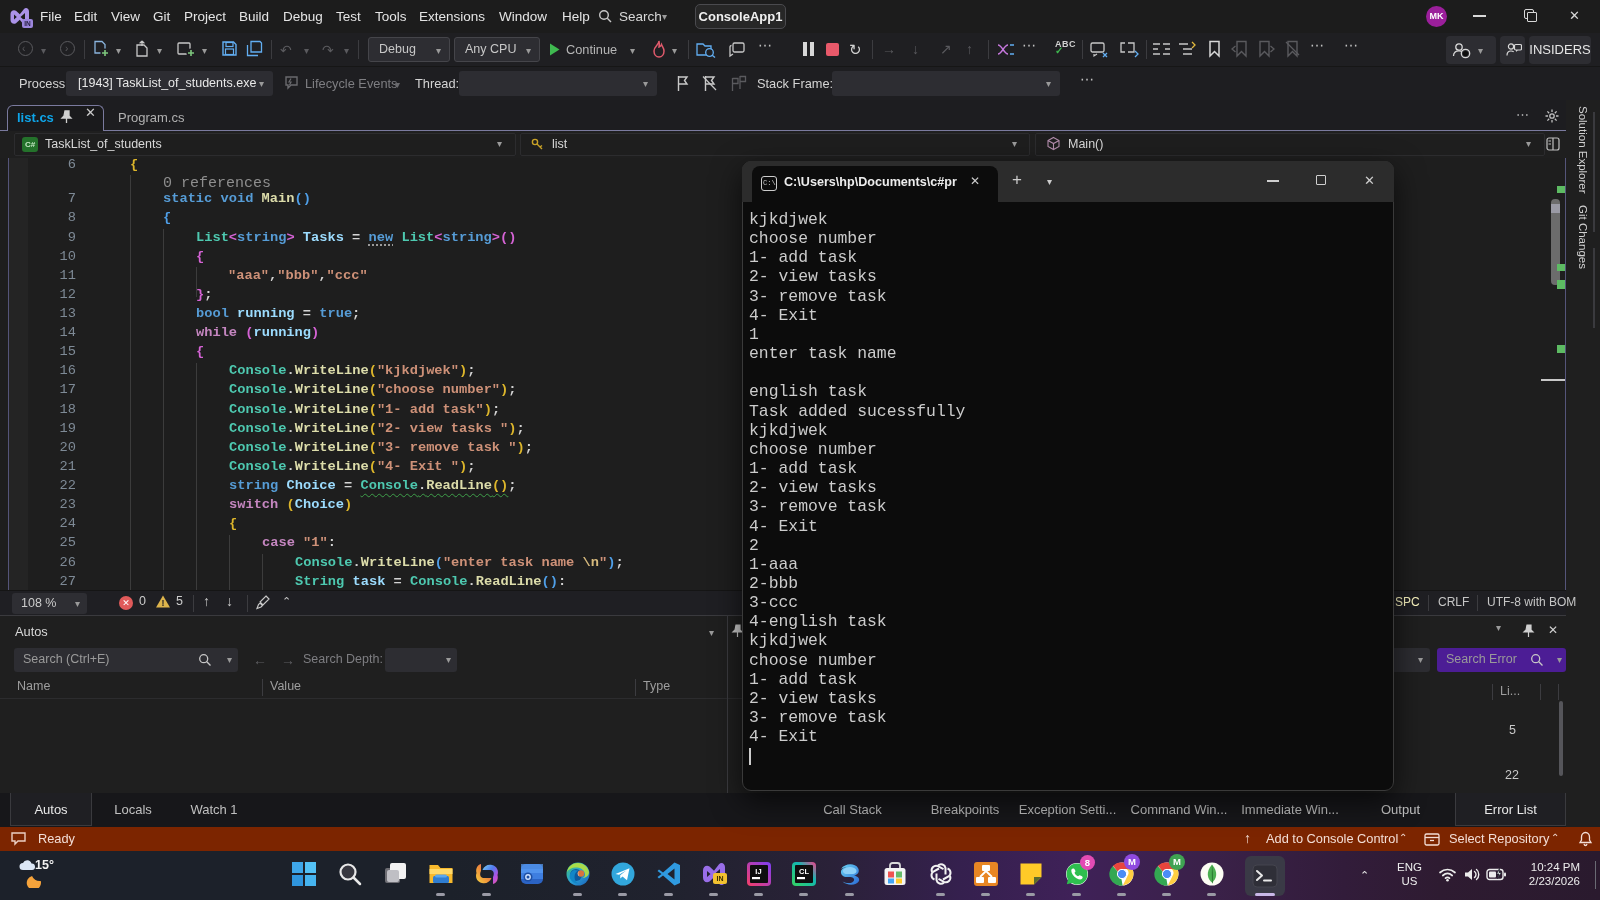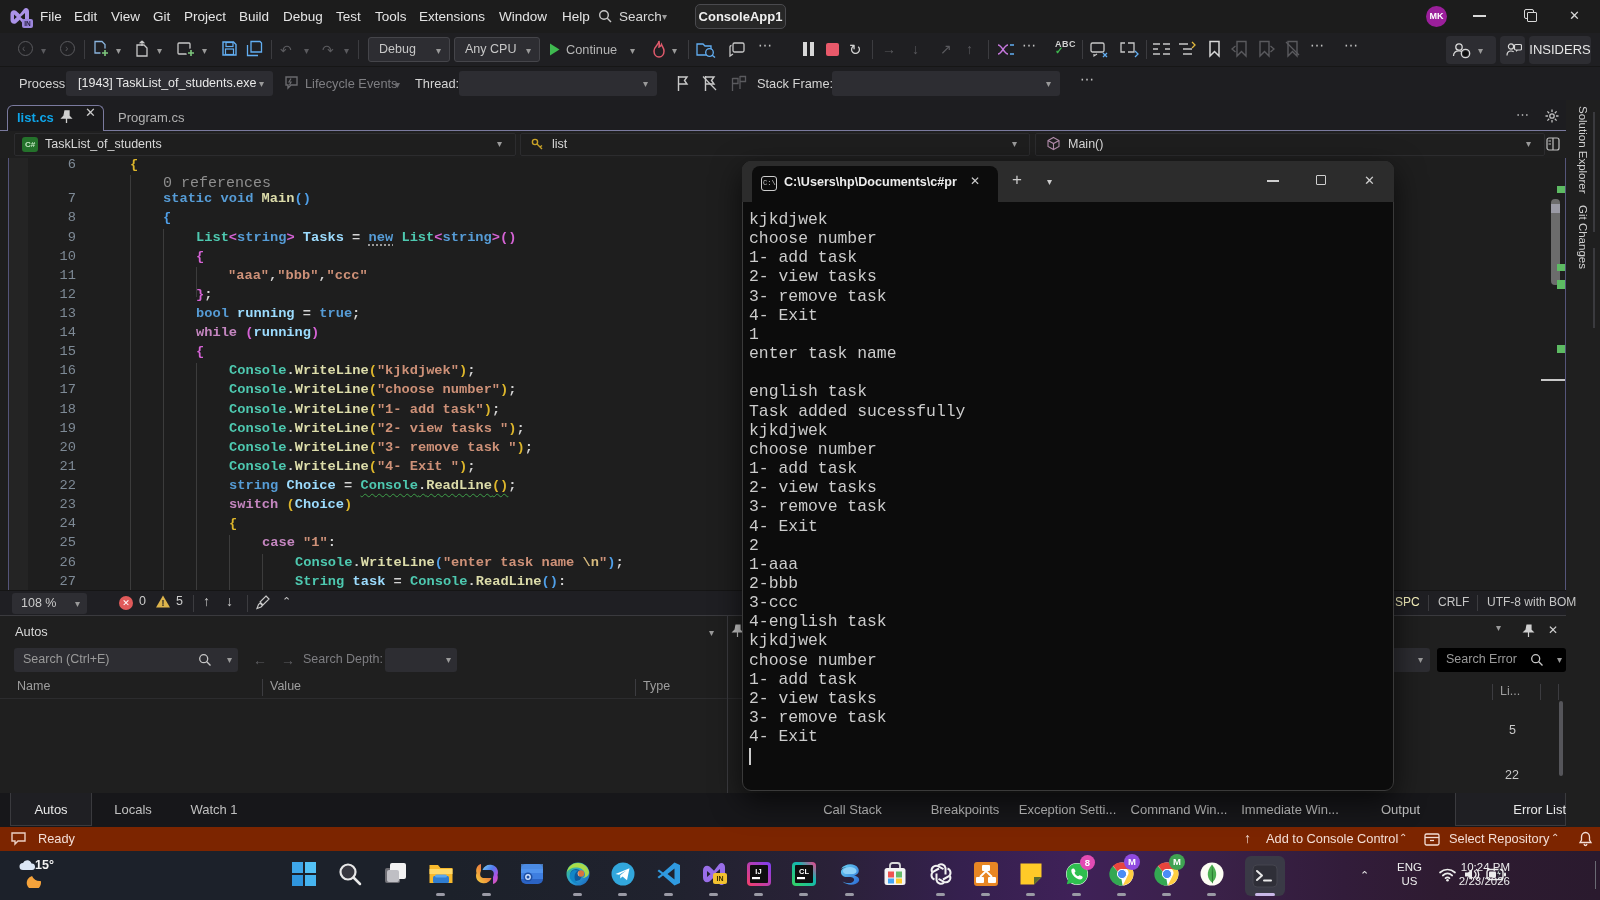--- a/index.html
+++ b/index.html
@@ -521,21 +521,21 @@
   <div class="abs chev" style="left:1496px;top:6px;">▾</div>
   <div class="abs" style="left:1522px;top:8px;">
     <svg width="13" height="14" viewBox="0 0 13 14">
           <path d="M5 1 L9 1 L9 6 L11 8 L2 8 L4 6 Z M6.5 8 L6.5 13" stroke="#d0d0d0" stroke-width="1.2" fill="#d0d0d0"></path>
         </svg>
   </div>
   <div class="abs" style="left:1548px;top:7px;color:#d0d0d0;font-size:12px;">✕</div>
   <div class="abs" style="left:1394px;top:32px;width:36px;height:24px;background:#2d2d32;border-radius:0 3px 3px 0;">
     <span class="chev" style="position:absolute;right:7px;top:6px;">▾</span>
   </div>
-  <div class="abs" style="left:1437px;top:32px;width:129px;height:24px;background:#000000;border-radius:3px;">
+  <div class="abs" style="left:1437px;top:32px;width:129px;height:24px;background:#4c1d95;border-radius:3px;">
     <span style="position:absolute;left:9px;top:4px;color:#9a9a9a;font-size:12.5px;">Search Error</span>
     <svg style="position:absolute;right:22px;top:5px;" width="14" height="14" viewBox="0 0 14 14">
           <circle cx="5.7" cy="5.7" r="4" fill="none" stroke="#c8c8c8" stroke-width="1.3"></circle>
           <line x1="8.8" y1="8.8" x2="12.5" y2="12.5" stroke="#c8c8c8" stroke-width="1.3"></line>
         </svg>
     <span class="chev" style="position:absolute;right:4px;top:6px;">▾</span>
   </div>
   <div class="abs" style="left:1500px;top:68px;color:#9e9e9e;font-size:12.5px;">Li...</div>
   <div class="sep" style="left:1492px;top:68px;height:16px;"></div>
   <div class="sep" style="left:1540px;top:68px;height:16px;"></div>
@@ -550,21 +550,21 @@
   <div class="ptab" style="left:10px;width:82px;color:#e8e8e8;">Autos</div>
   <div class="ptab" style="left:100px;width:66px;">Locals</div>
   <div class="ptab" style="left:174px;width:80px;">Watch 1</div>
   <div class="ptab" style="left:805px;width:95px;">Call Stack</div>
   <div class="ptab" style="left:915px;width:100px;">Breakpoints</div>
   <div class="ptab" style="left:1010px;width:115px;">Exception Setti...</div>
   <div class="ptab" style="left:1123px;width:112px;">Command Win...</div>
   <div class="ptab" style="left:1235px;width:110px;">Immediate Win...</div>
   <div class="ptab" style="left:1358px;width:85px;">Output</div>
   <div class="abs" style="left:1455px;top:0px;width:111px;height:33px;background:#1f1f23;border:1px solid #3a3a3e;border-top:none;"></div>
-  <div class="ptab" style="left:1455px;width:111px;color:#e8e8e8;text-align:right;">Error List</div>
+  <div class="ptab" style="left:1455px;width:111px;color:#e8e8e8;">Error List</div>
 </div>
 
 <div id="statusbar">
   <div class="abs" style="left:10px;top:4px;">
     <svg width="17" height="16" viewBox="0 0 17 16">
           <path d="M2 2 L15 2 L15 10 L8 10 L5 13 L5 10 L2 10 Z" fill="none" stroke="#eccfc2" stroke-width="1.4"></path>
         </svg>
   </div>
   <div class="abs" style="left:38px;top:4px;font-size:12.8px;">Ready</div>
   <div class="abs" style="left:1244px;top:3px;font-size:14px;">↑</div>
@@ -868,21 +868,21 @@
         </svg>
   </div>
   <div class="abs" style="left:1486px;top:17px;">
     <svg width="22" height="13" viewBox="0 0 22 13">
           <rect x="1" y="1.5" width="16" height="10" rx="2.5" fill="none" stroke="#ececec" stroke-width="1.4"></rect>
           <rect x="18" y="4.5" width="2" height="4" rx="1" fill="#ececec"></rect>
           <rect x="3" y="3.5" width="7" height="6" rx="1" fill="#ececec"></rect>
           <path d="M13.5 0.5 L10.5 6 L13 6 L11.5 10.5 L15.5 4.5 L13 4.5 Z" fill="#ececec" stroke="#1d2029" stroke-width="0.8"></path>
         </svg>
   </div>
-  <div class="abs" style="left:1448px;top:9px;width:62px;color:#ececec;font-size:11.5px;line-height:14px;text-align:right;">10:24 PM<br>2/23/2026</div>
+  <div class="abs" style="left:1518px;top:9px;width:62px;color:#ececec;font-size:11.5px;line-height:14px;text-align:right;">10:24 PM<br>2/23/2026</div>
   <div class="abs" style="left:1595px;top:10px;width:1px;height:28px;background:#6a6a74;"></div>
 </div>
 
 <div id="conwin">
   <div id="contitle"></div>
   <div id="contab">
     <div class="abs" style="left:9px;top:10px;width:16px;height:15px;border:1.4px solid #cccccc;border-radius:3px;"></div>
     <div class="abs mono" style="left:11px;top:13px;font-size:7px;color:#ccc;">C:\</div>
     <div class="abs" style="left:32px;top:9px;width:178px;overflow:hidden;color:#ededed;font-size:12.6px;font-weight:bold;white-space:nowrap;">C:\Users\hp\Documents\c#pr</div>
     <div class="abs" style="left:218px;top:8px;color:#cccccc;font-size:12px;">✕</div>

